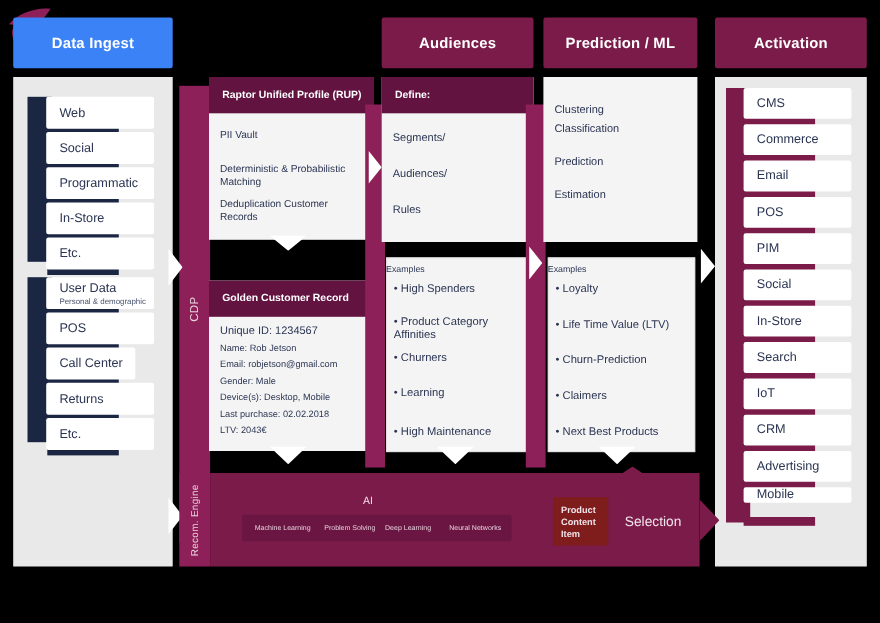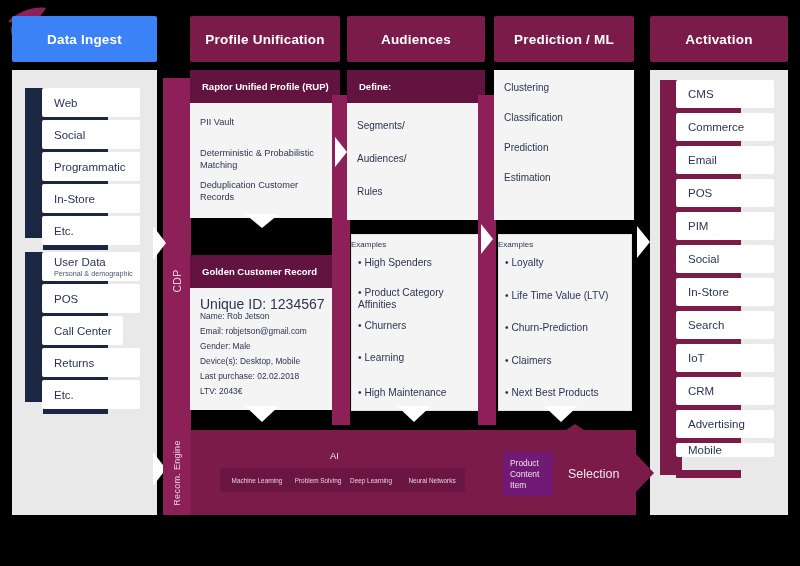--- a/index.html
+++ b/index.html
@@ -68,36 +68,35 @@
 
   
   .aibar{position:absolute;background:#7b1b49;}
   .ai-label{position:absolute;color:#f0dfe8;font-size:9.5px;}
   .ai-inner{position:absolute;background:#6b1642;border-radius:2px;}
   .ai-tag{
     position:absolute;color:#e6cfdc;font-size:6.4px;text-align:center;
     white-space:nowrap;
   }
   .pci{
-    position:absolute;background:#701a75;color:#f0e2ea;font-size:8.4px;
-    line-height:1.28;padding:6px 0 0 7px;box-sizing:border-box;
+    position:absolute;background:#7f1d1d;color:#f0e2ea;font-size:8.4px;
+    line-height:1.28;padding:6px 0 0 7px;box-sizing:border-box;font-weight:bold;
   }
   .seltxt{position:absolute;color:#f2e4ec;font-size:12.5px;}
 
   
   .chev{position:absolute;}
   .chev svg{display:block;}
   .arrow-down{position:absolute;}
 </style>
 </head>
 <body>
 
 <div id="stage">
     <div class="col-head navy" style="left:12px;top:16px;width:145px">Data Ingest</div>
-    <div class="col-head maroon" style="left:190px;top:16px;width:150px">Profile Unification</div>
     <div class="col-head maroon" style="left:347px;top:16px;width:138px">Audiences</div>
     <div class="col-head maroon" style="left:494px;top:16px;width:140px">Prediction / ML</div>
     <div class="col-head maroon" style="left:650px;top:16px;width:138px">Activation</div>
     <div class="panel" style="left:12px;top:70px;width:145px;height:445px"></div>
     <div class="panel" style="left:650px;top:70px;width:138px;height:445px"></div>
     <div class="vband" style="left:163px;top:78px;width:28px;height:415px"></div>
     <div class="vband-label" style="left:130px;top:275px;width:94px;text-align:center">CDP</div>
     <div class="chev" style="left:153px;top:226px">
       <svg width="13" height="34">
         <path d="M0,0 L13,17 L0,34 Z" fill="#ffffff"></path>
@@ -162,21 +161,21 @@
     <div class="card" style="left:190px;top:70px;width:150px;height:148px"></div>
     <div class="card-head" style="left:190px;top:70px;width:150px;height:33px">Raptor Unified Profile (RUP)</div>
     <div class="card-line" style="left:200px;top:117px;width:132px">PII Vault</div>
     <div class="card-line" style="left:200px;top:148px;width:132px">Deterministic &amp; Probabilistic Matching</div>
     <div class="card-line" style="left:200px;top:180px;width:132px">Deduplication Customer Records</div>
     <div class="arrow-down" style="left:245px;top:214px"><svg width="34" height="14">
         <path d="M0,0 L34,0 L17,14 Z" fill="#ffffff"></path>
       </svg></div>
     <div class="card" style="left:190px;top:255px;width:150px;height:155px"></div>
     <div class="card-head" style="left:190px;top:255px;width:150px;height:33px">Golden Customer Record</div>
-    <div class="card-line" style="left:200px;top:296px;width:136px;font-size:14px">Unique ID: 1234567</div>
+    <div class="card-line" style="left:200px;top:296px;width:136px;font-size:10px">Unique ID: 1234567</div>
     <div class="card-line" style="left:200px;top:311px;width:136px;font-size:8.4px">Name: Rob Jetson</div>
     <div class="card-line" style="left:200px;top:326px;width:136px;font-size:8.4px">Email: robjetson@gmail.com</div>
     <div class="card-line" style="left:200px;top:341px;width:136px;font-size:8.4px">Gender: Male</div>
     <div class="card-line" style="left:200px;top:356px;width:136px;font-size:8.4px">Device(s): Desktop, Mobile</div>
     <div class="card-line" style="left:200px;top:371px;width:136px;font-size:8.4px">Last purchase: 02.02.2018</div>
     <div class="card-line" style="left:200px;top:386px;width:136px;font-size:8.4px">LTV: 2043€</div>
     <div class="arrow-down" style="left:245px;top:406px"><svg width="34" height="16">
         <path d="M0,0 L34,0 L17,16 Z" fill="#ffffff"></path>
       </svg></div>
     <div class="vband" style="left:332px;top:95px;width:18px;height:330px"></div>
@@ -200,21 +199,21 @@
     <div class="arrow-down" style="left:397px;top:406px"><svg width="34" height="16">
         <path d="M0,0 L34,0 L17,16 Z" fill="#ffffff"></path>
       </svg></div>
     <div class="vband" style="left:478px;top:95px;width:18px;height:330px"></div>
     <div class="chev" style="left:481px;top:224px">
       <svg width="12" height="30">
         <path d="M0,0 L12,15 L0,30 Z" fill="#ffffff"></path>
       </svg>
     </div>
     <div class="card" style="left:494px;top:70px;width:140px;height:150px"></div>
-    <div class="plain-line" style="left:504px;top:82px">Clustering</div>
+    <div class="plain-line" style="left:504px;top:95px">Clustering</div>
     <div class="plain-line" style="left:504px;top:112px">Classification</div>
     <div class="plain-line" style="left:504px;top:142px">Prediction</div>
     <div class="plain-line" style="left:504px;top:172px">Estimation</div>
     <div class="ex-box" style="left:498px;top:234px;width:132px;height:175px"></div>
     <div class="ex-title" style="left:498px;top:240px;width:132px">Examples</div>
     <div class="ex-item" style="left:505px;top:257px;width:118px">• Loyalty</div>
     <div class="ex-item" style="left:505px;top:290px;width:118px">• Life Time Value (LTV)</div>
     <div class="ex-item" style="left:505px;top:322px;width:118px">• Churn-Prediction</div>
     <div class="ex-item" style="left:505px;top:355px;width:118px">• Claimers</div>
     <div class="ex-item" style="left:505px;top:387px;width:118px">• Next Best Products</div>

